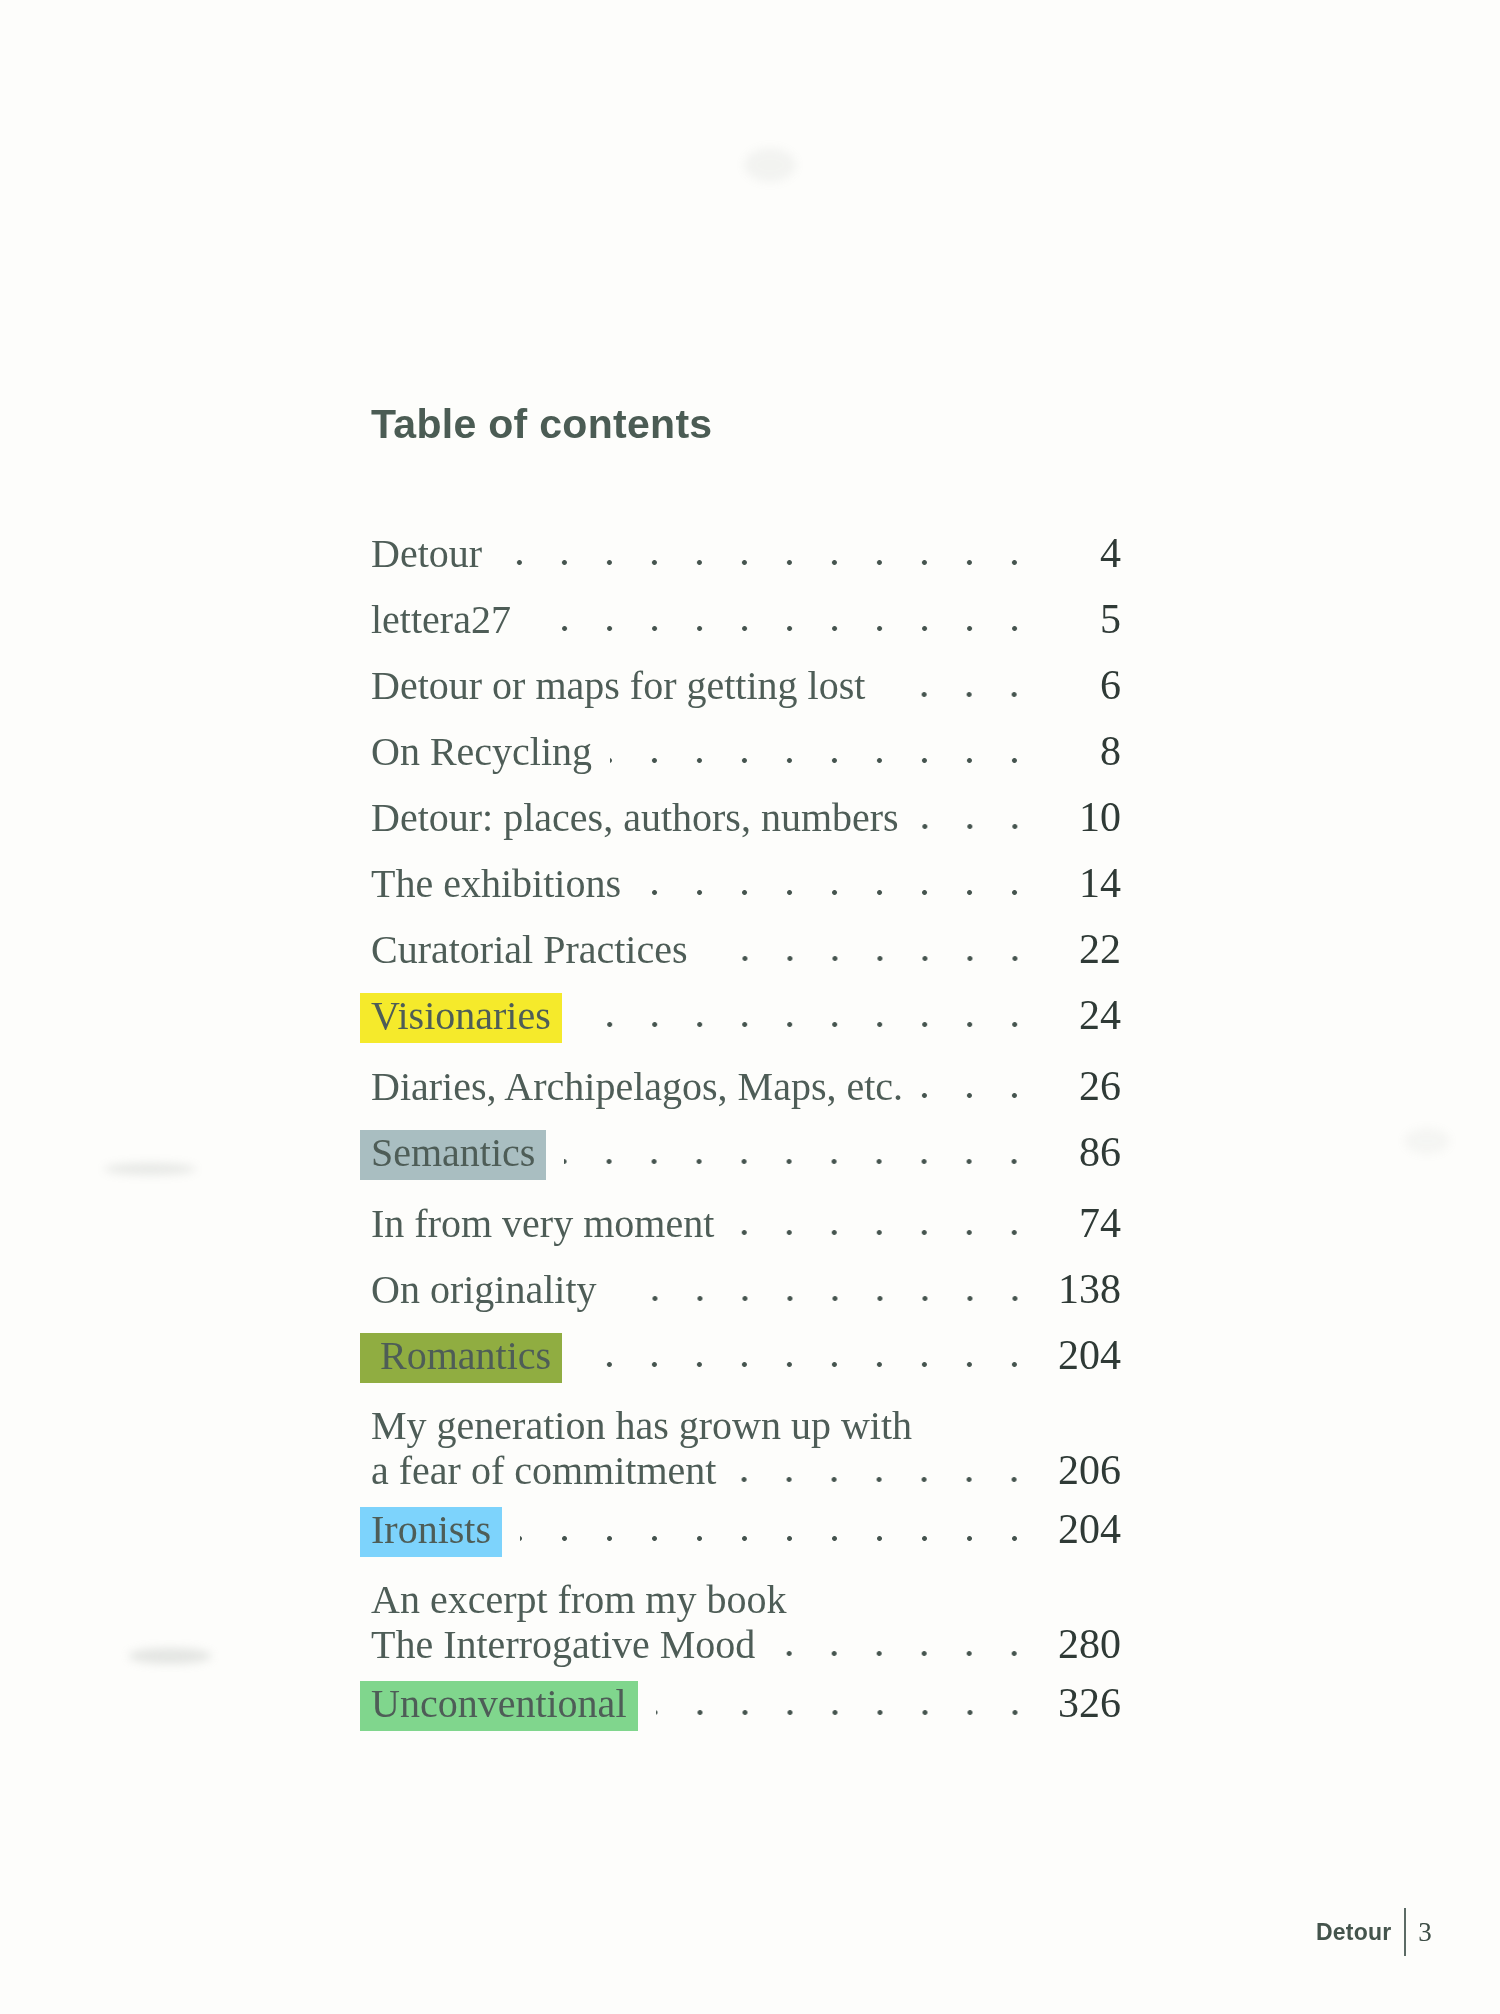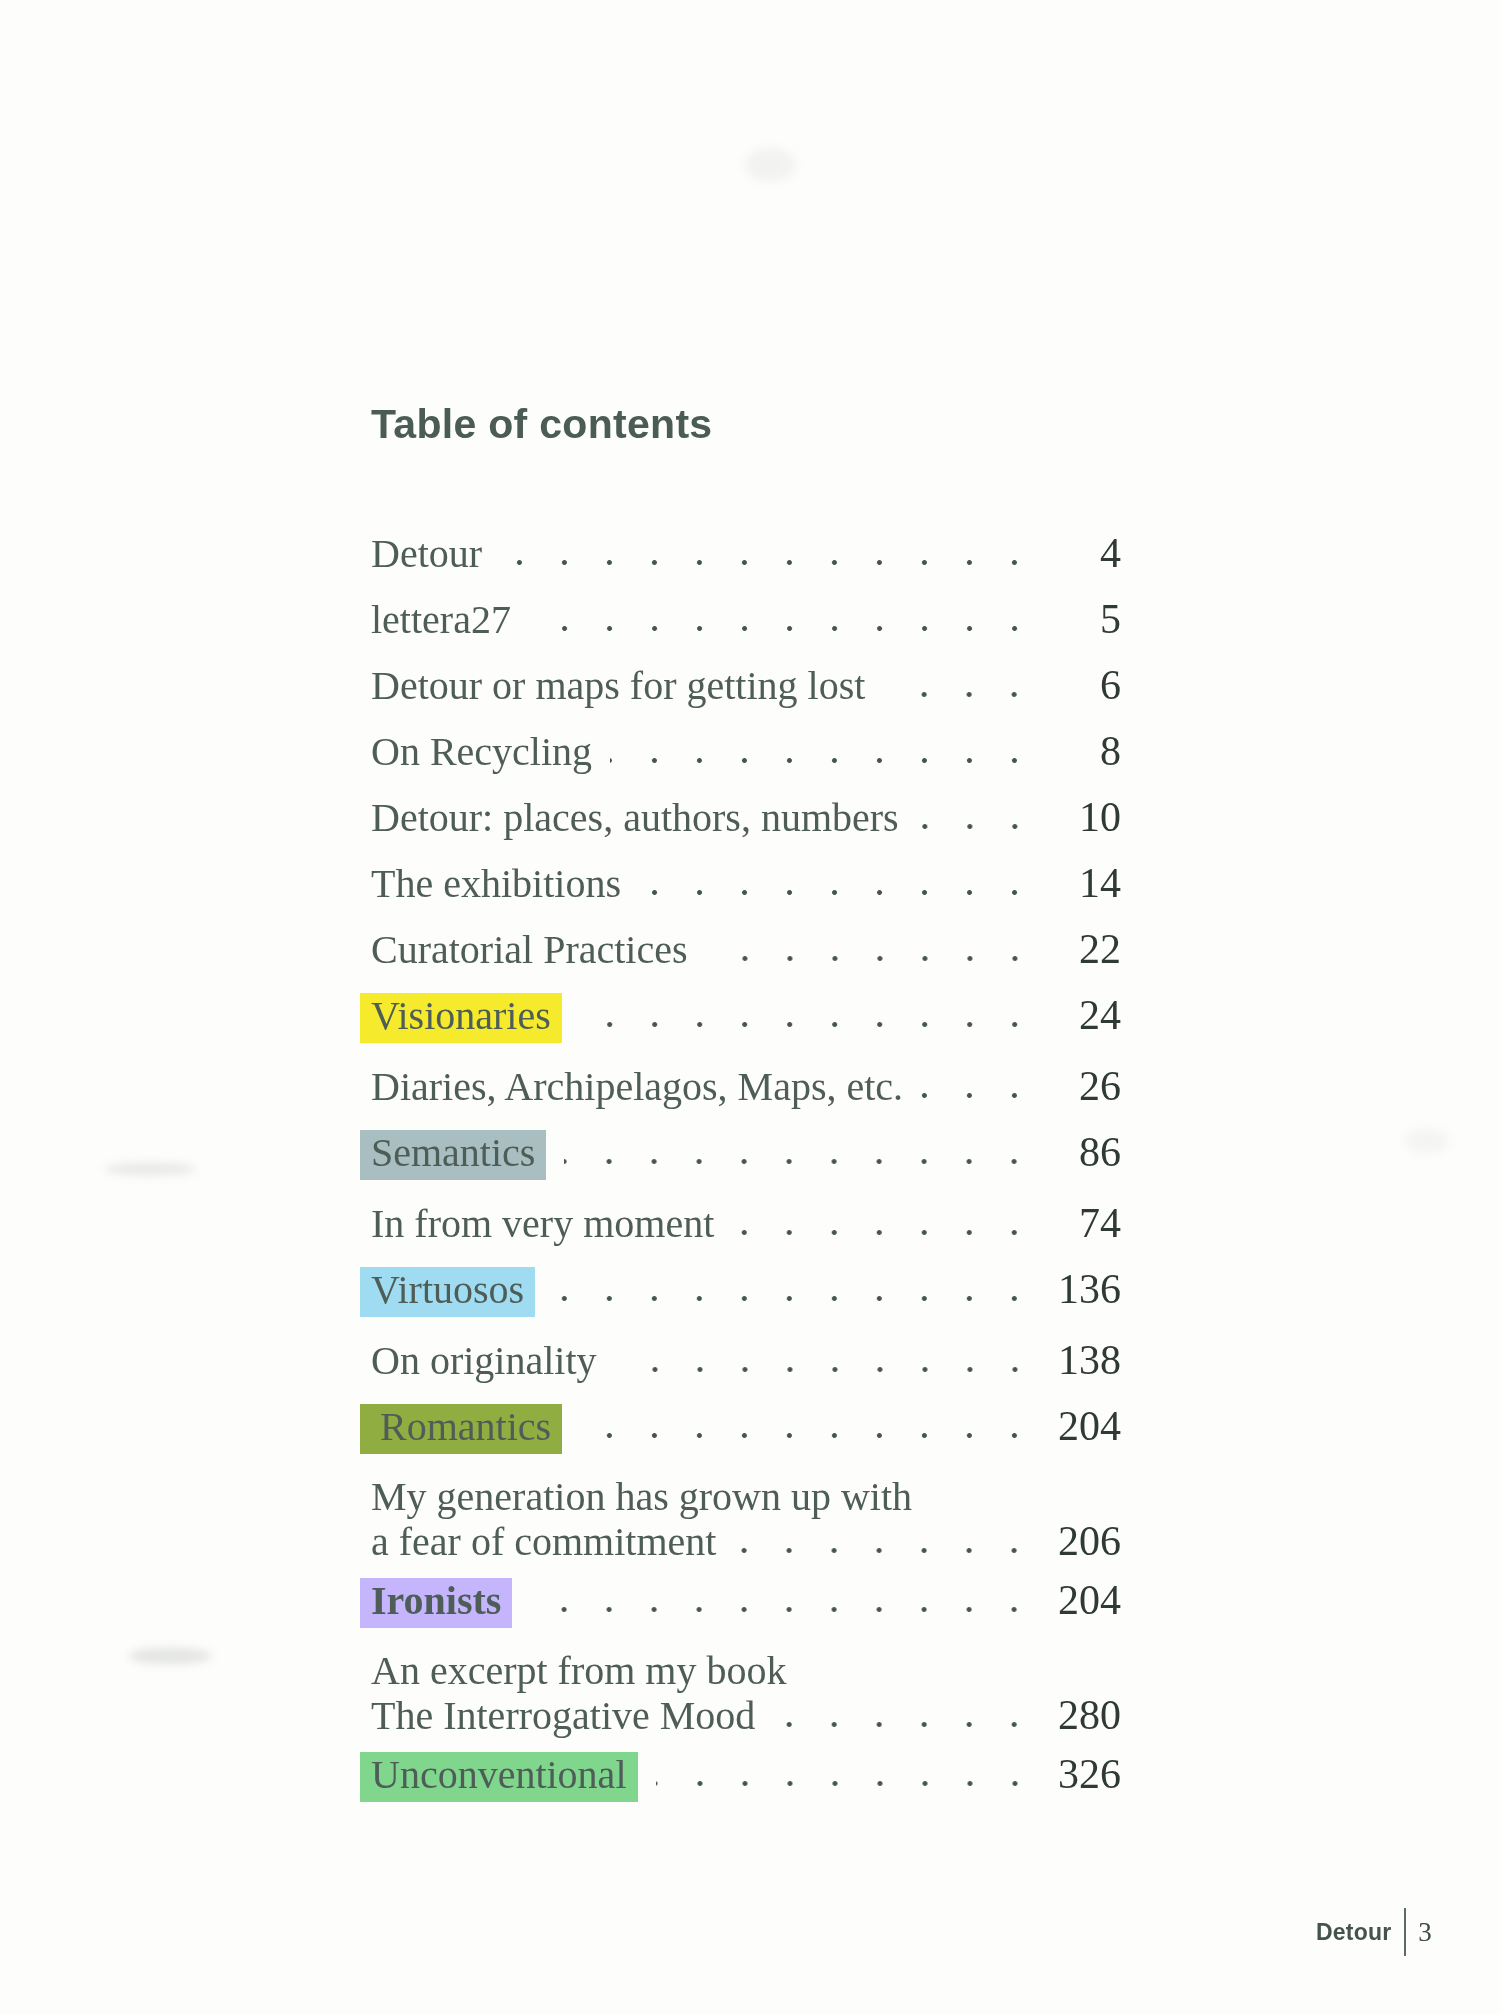--- a/index.html
+++ b/index.html
@@ -170,28 +170,20 @@
 
     <div class="main-line">
       <span class="toc-label">In from very moment</span>
       <span class="leader"></span>
       <span class="pagenum">74</span>
     </div>
   </div>
       <div class="toc-row">
 
     <div class="main-line">
-      <span class="toc-label hl" style="background-color: rgb(159, 220, 242);">Virtuosos</span>
-      <span class="leader"></span>
-      <span class="pagenum">136</span>
-    </div>
-  </div>
-      <div class="toc-row">
-
-    <div class="main-line">
       <span class="toc-label">On originality</span>
       <span class="leader"></span>
       <span class="pagenum">138</span>
     </div>
   </div>
       <div class="toc-row">
 
     <div class="main-line">
       <span class="toc-label hl" style="background-color: rgb(144, 173, 65); padding-left: 20px;">Romantics</span>
       <span class="leader"></span>
@@ -202,21 +194,21 @@
     <div class="first-line">My generation has grown up with</div>
     <div class="main-line">
       <span class="toc-label">a fear of commitment</span>
       <span class="leader"></span>
       <span class="pagenum">206</span>
     </div>
   </div>
       <div class="toc-row">
 
     <div class="main-line">
-      <span class="toc-label hl" style="background-color: #c4b5fd; font-weight: bold;">Ironists</span>
+      <span class="toc-label hl" style="background-color: #7dd3fc;">Ironists</span>
       <span class="leader"></span>
       <span class="pagenum">204</span>
     </div>
   </div>
       <div class="toc-row two-line">
     <div class="first-line">An excerpt from my book</div>
     <div class="main-line">
       <span class="toc-label">The Interrogative Mood</span>
       <span class="leader"></span>
       <span class="pagenum">280</span>

